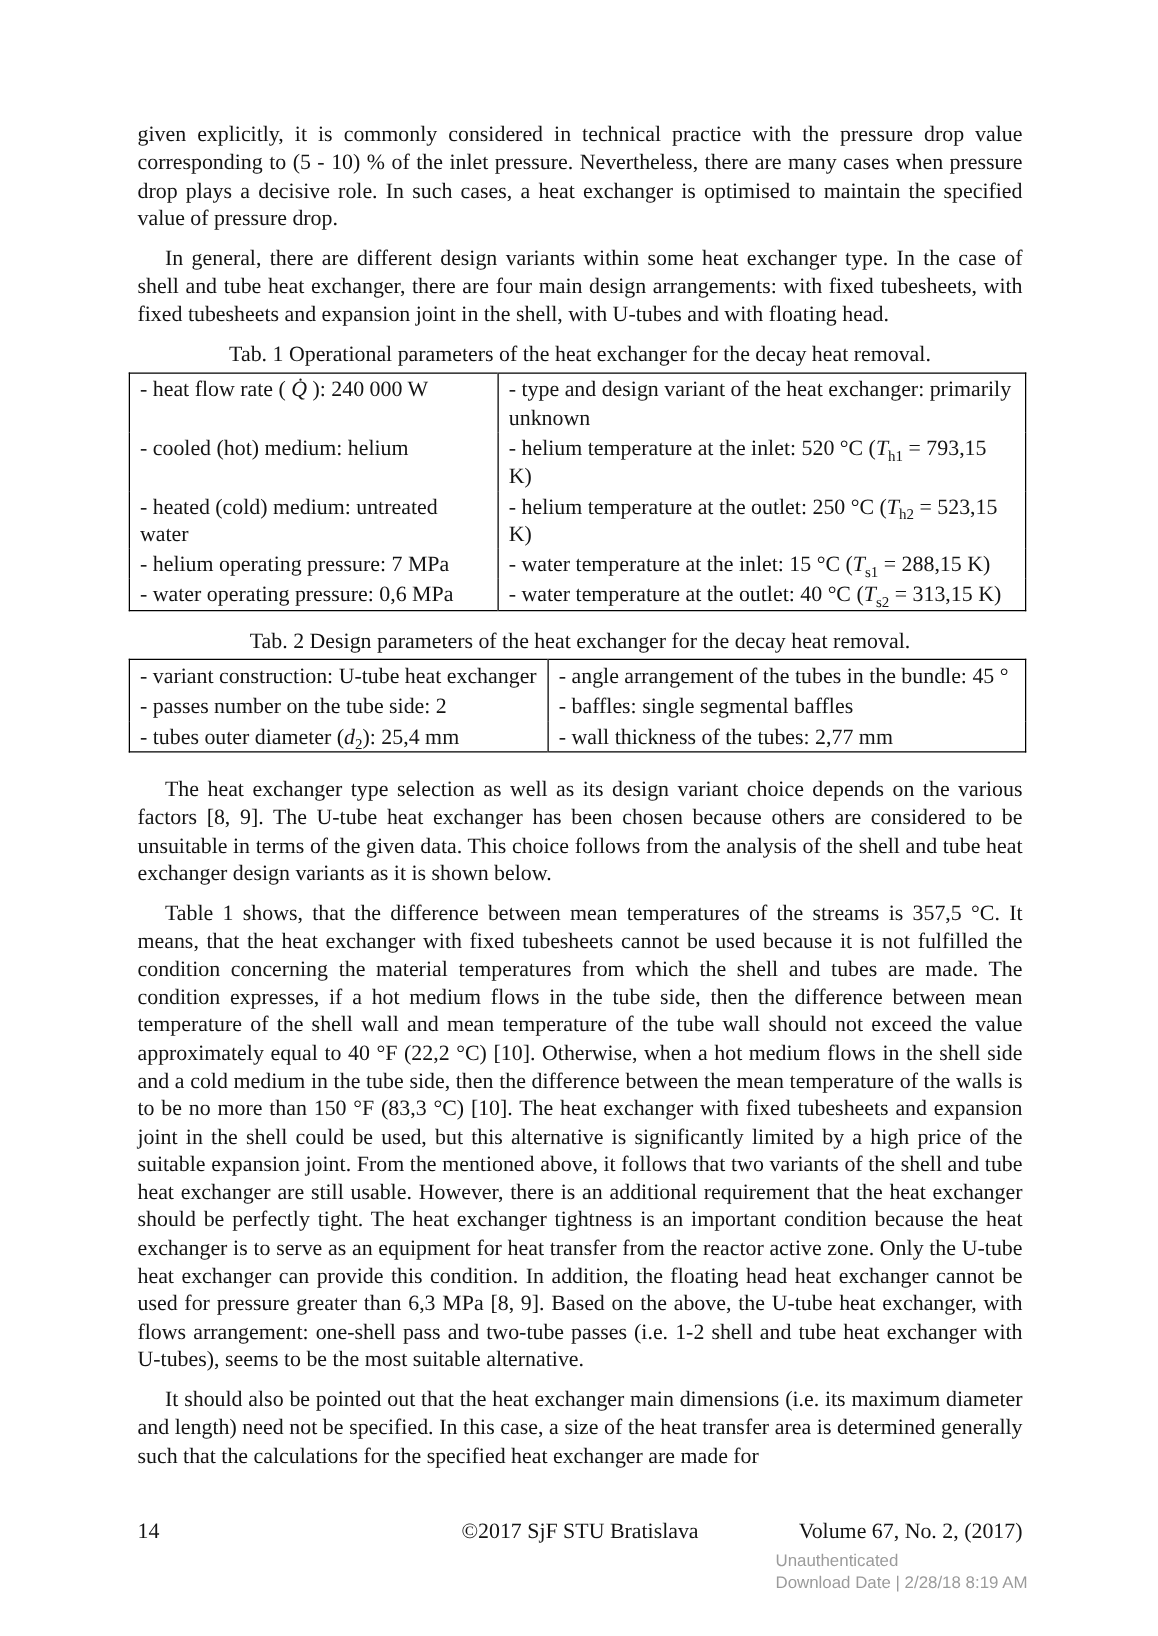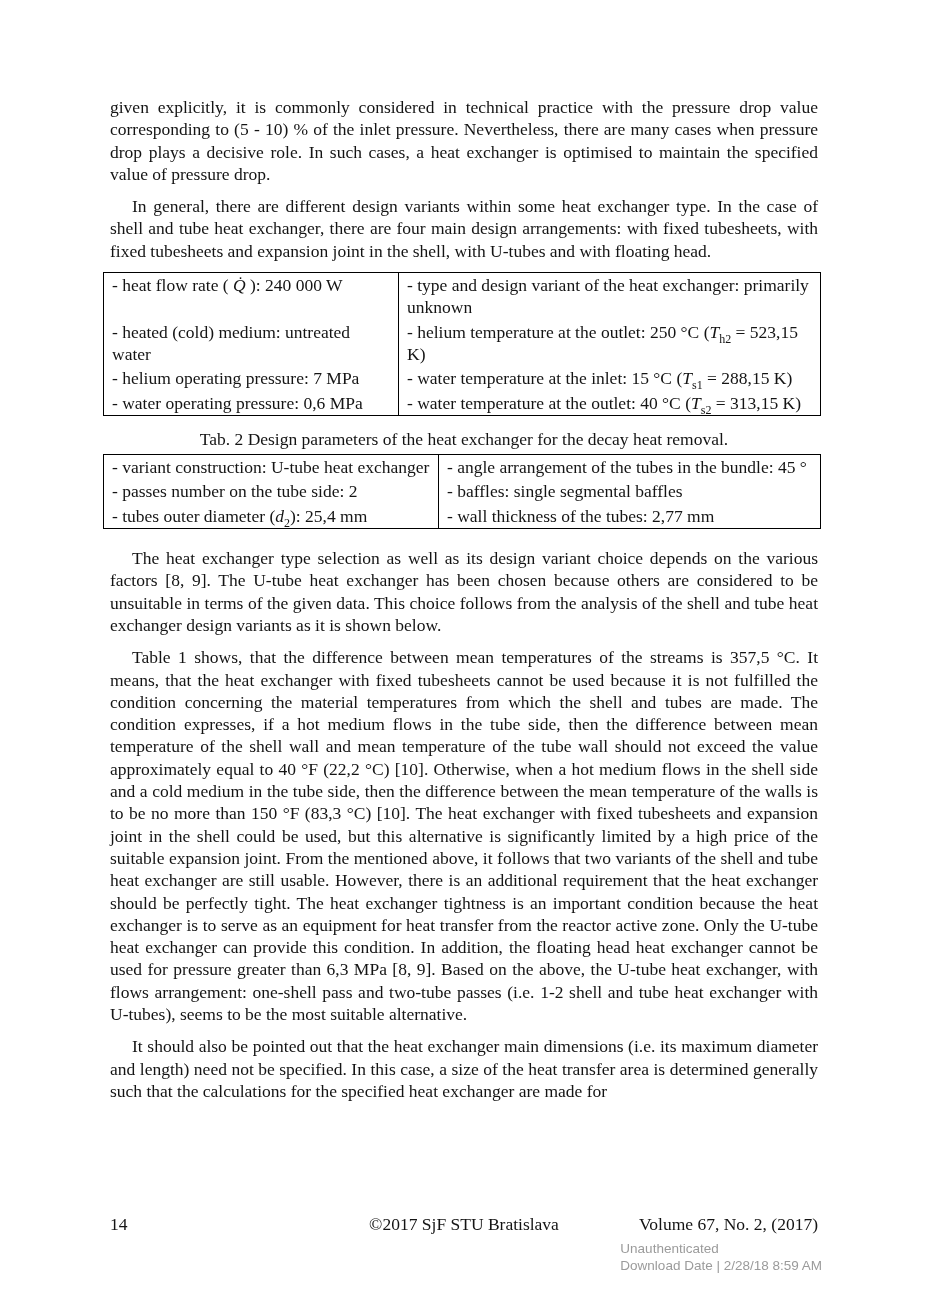--- a/index.html
+++ b/index.html
@@ -79,30 +79,35 @@
 </style>
 </head>
 <body>
 
 <div class="content">
 
   <p class="body-par">given explicitly, it is commonly considered in technical practice with the pressure drop value corresponding to (5 - 10) % of the inlet pressure. Nevertheless, there are many cases when pressure drop plays a decisive role. In such cases, a heat exchanger is optimised to maintain the specified value of pressure drop.</p>
 
   <p class="body-par indent">In general, there are different design variants within some heat exchanger type. In the case of shell and tube heat exchanger, there are four main design arrangements: with fixed tubesheets, with fixed tubesheets and expansion joint in the shell, with U-tubes and with floating head.</p>
 
+  <p class="caption">Tab. 1 Operational parameters of the heat exchanger for the decay heat removal.</p>
 
   <table class="ptable t1">
     <colgroup>
         <col class="t1c1">
         <col class="t1c2">
       </colgroup>
     <tbody>
       <tr>
         <td class="left-col">- heat flow rate ( <i>Q̇</i> ): 240 000 W</td>
         <td>- type and design variant of the heat exchanger: primarily unknown</td>
+      </tr>
+      <tr>
+        <td class="left-col">- cooled (hot) medium: helium</td>
+        <td>- helium temperature at the inlet: 520 °C (<i>T</i><sub>h1</sub> = 793,15 K)</td>
       </tr>
       <tr>
         <td class="left-col">- heated (cold) medium: untreated water</td>
         <td>- helium temperature at the outlet: 250 °C (<i>T</i><sub>h2</sub> = 523,15 K)</td>
       </tr>
       <tr>
         <td class="left-col">- helium operating pressure: 7 MPa</td>
         <td>- water temperature at the inlet: 15 °C (<i>T</i><sub>s1</sub> = 288,15 K)</td>
       </tr>
       <tr>
@@ -144,14 +149,14 @@
 </div>
 
 <div class="footer">
   <span>14</span>
   <span class="center">©2017 SjF STU Bratislava</span>
   <span class="right-part">Volume 67, No. 2, (2017)</span>
 </div>
 
 <div class="stamp">
   <div>Unauthenticated</div>
-  <div>Download Date | 2/28/18 8:59 AM</div>
+  <div>Download Date | 2/28/18 8:19 AM</div>
 </div>
 
 </body></html>

